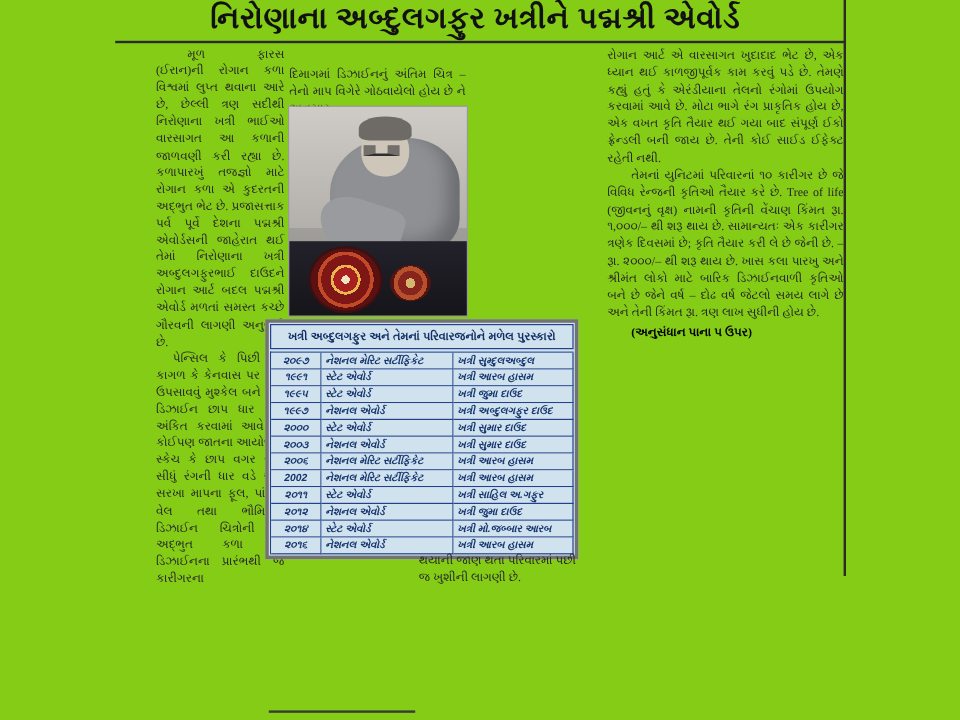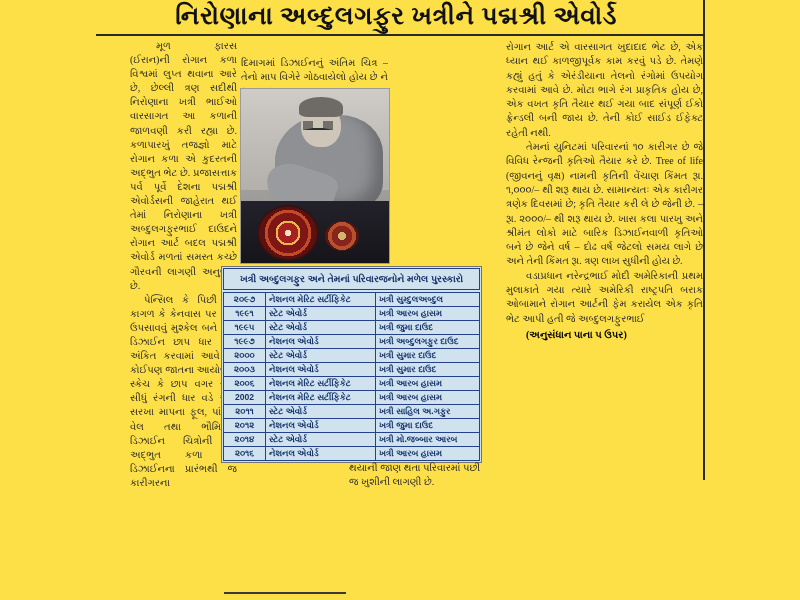--- a/index.html
+++ b/index.html
@@ -1,19 +1,19 @@
 <!DOCTYPE html>
 <html><head>
 <meta charset="utf-8">
 <style>
   * { margin:0; padding:0; box-sizing:border-box; }
   html,body { width:800px; height:600px; }
   body { font-family:"Liberation Serif","DejaVu Serif",serif; background:#e9e9e9; }
   .page {
-    position:relative; width:800px; height:600px; background:#fde047;
+    position:relative; width:800px; height:600px; background:#84cc16;
     overflow:hidden; color:#1c1c1c;
   }
   .headline {
     position:absolute; left:96px; top:2px; width:600px; text-align:center;
     font-size:25px; font-weight:bold; letter-spacing:0.5px; color:#111;
   }
   .headline-rule { position:absolute; left:96px; top:34px; width:608px; height:2px; background:#2a2a2a; }
   .right-rule { position:absolute; left:703px; top:0; width:2px; height:480px; background:#2a2a2a; }
 
   .textcol { position:absolute; font-size:10px; line-height:14.1px; text-align:justify; color:#262626; }
@@ -53,28 +53,28 @@
     background:linear-gradient(180deg,#23222b,#141419); }
   .photo .mandala { position:absolute; left:18px; top:118px; width:58px; height:52px; border-radius:50%;
     background:radial-gradient(circle at 50% 50%, #f3e3c3 0 9%, #a81f1f 9% 26%, #e8b64c 26% 32%, #7e1616 32% 52%, #c24a28 52% 60%, #5d1010 60% 78%, #8a2a1e 78% 100%);
     box-shadow:0 0 0 2px #3a1010; }
   .photo .mandala2 { position:absolute; left:84px; top:132px; width:34px; height:30px; border-radius:50%;
     background:radial-gradient(circle at 50% 50%, #e8c777 0 18%, #93251c 18% 45%, #c8572c 45% 62%, #5c1311 62% 100%); opacity:.9; }
 
   
   .awards {
     position:absolute; left:221px; top:266px; width:261px;
-    border:1px solid #737373; background:#cfe2ee; padding:1px;
+    border:3px solid #737373; background:#cfe2ee; padding:1px;
   }
   .awards-title {
     border:1px solid #24418a; background:#cfe2ee; color:#132f66;
     font-family:"Liberation Sans","DejaVu Sans",sans-serif;
     font-size:9.5px; font-weight:bold; text-align:center; padding:4px 2px; margin-bottom:2px;
   }
-  .awards-grid { display:grid; grid-template-columns:42px 110px 1fr; border-top:1px solid #24418a; border-left:1px solid #24418a; }
+  .awards-grid { display:grid; grid-template-columns:42px 110px 1fr; border-top:1px solid #24418a; border-left:1px solid #24418a;font-style:italic; }
   .awards-grid .cell {
     border-right:1px solid #24418a; border-bottom:1px solid #24418a;
     font-family:"Liberation Sans","DejaVu Sans",sans-serif;
     font-size:8.6px; font-weight:bold; color:#17356f; padding:1px 3px;
     white-space:nowrap; overflow:hidden; background:#cfe2ee; line-height:11px;
   }
   .awards-grid .year { text-align:center; }
 </style>
 </head>
 <body>
@@ -150,19 +150,18 @@
   </div>
 
 
   <div class="textcol" id="bottomB">
     <p>થયાની જાણ થતા પરિવારમાં પછી જ ખુશીની લાગણી છે.</p>
   </div>
 
   <div class="textcol" id="col4">
     <p>રોગાન આર્ટ એ વારસાગત ખુદાદાદ ભેટ છે, એક ધ્યાન થઈ કાળજીપૂર્વક કામ કરવું પડે છે. તેમણે કહ્યું હતું કે એરંડીયાના તેલનો રંગોમાં ઉપયોગ કરવામાં આવે છે. મોટા ભાગે રંગ પ્રાકૃતિક હોય છે, એક વખત કૃતિ તૈયાર થઈ ગયા બાદ સંપૂર્ણ ઈકો ફ્રેન્ડલી બની જાય છે. તેની કોઈ સાઈડ ઈફેક્ટ રહેતી નથી.</p>
     <p>તેમનાં યુનિટમાં પરિવારનાં ૧૦ કારીગર છે જે વિવિધ રેન્જની કૃતિઓ તૈયાર કરે છે. Tree of life (જીવનનું વૃક્ષ) નામની કૃતિની વેંચાણ કિંમત રૂા. ૧,૦૦૦/– થી શરૂ થાય છે. સામાન્યતઃ એક કારીગર ત્રણેક દિવસમાં છે; કૃતિ તૈયાર કરી લે છે જેની છે. – રૂા. ૨૦૦૦/– થી શરૂ થાય છે. ખાસ કલા પારખુ અને શ્રીમંત લોકો માટે બારિક ડિઝાઈનવાળી કૃતિઓ બને છે જેને વર્ષ – દોઢ વર્ષ જેટલો સમય લાગે છે અને તેની કિંમત રૂા. ત્રણ લાખ સુધીની હોય છે.</p>
-    <p>વડાપ્રધાન નરેન્દ્રભાઈ મોદી અમેરિકાની પ્રથમ મુલાકાતે ગયા ત્યારે અમેરિકી રાષ્ટ્રપતિ બરાક ઓબામાને રોગાન આર્ટની ફેમ કરાયેલ એક કૃતિ ભેટ આપી હતી જે અબ્દુલગફુરભાઈ</p>
     <p class="continuation">(અનુસંધાન પાના પ ઉપર)</p>
   </div>
 
   <div class="bottom-rule"></div>
 
 </div>
 
 </body></html>

